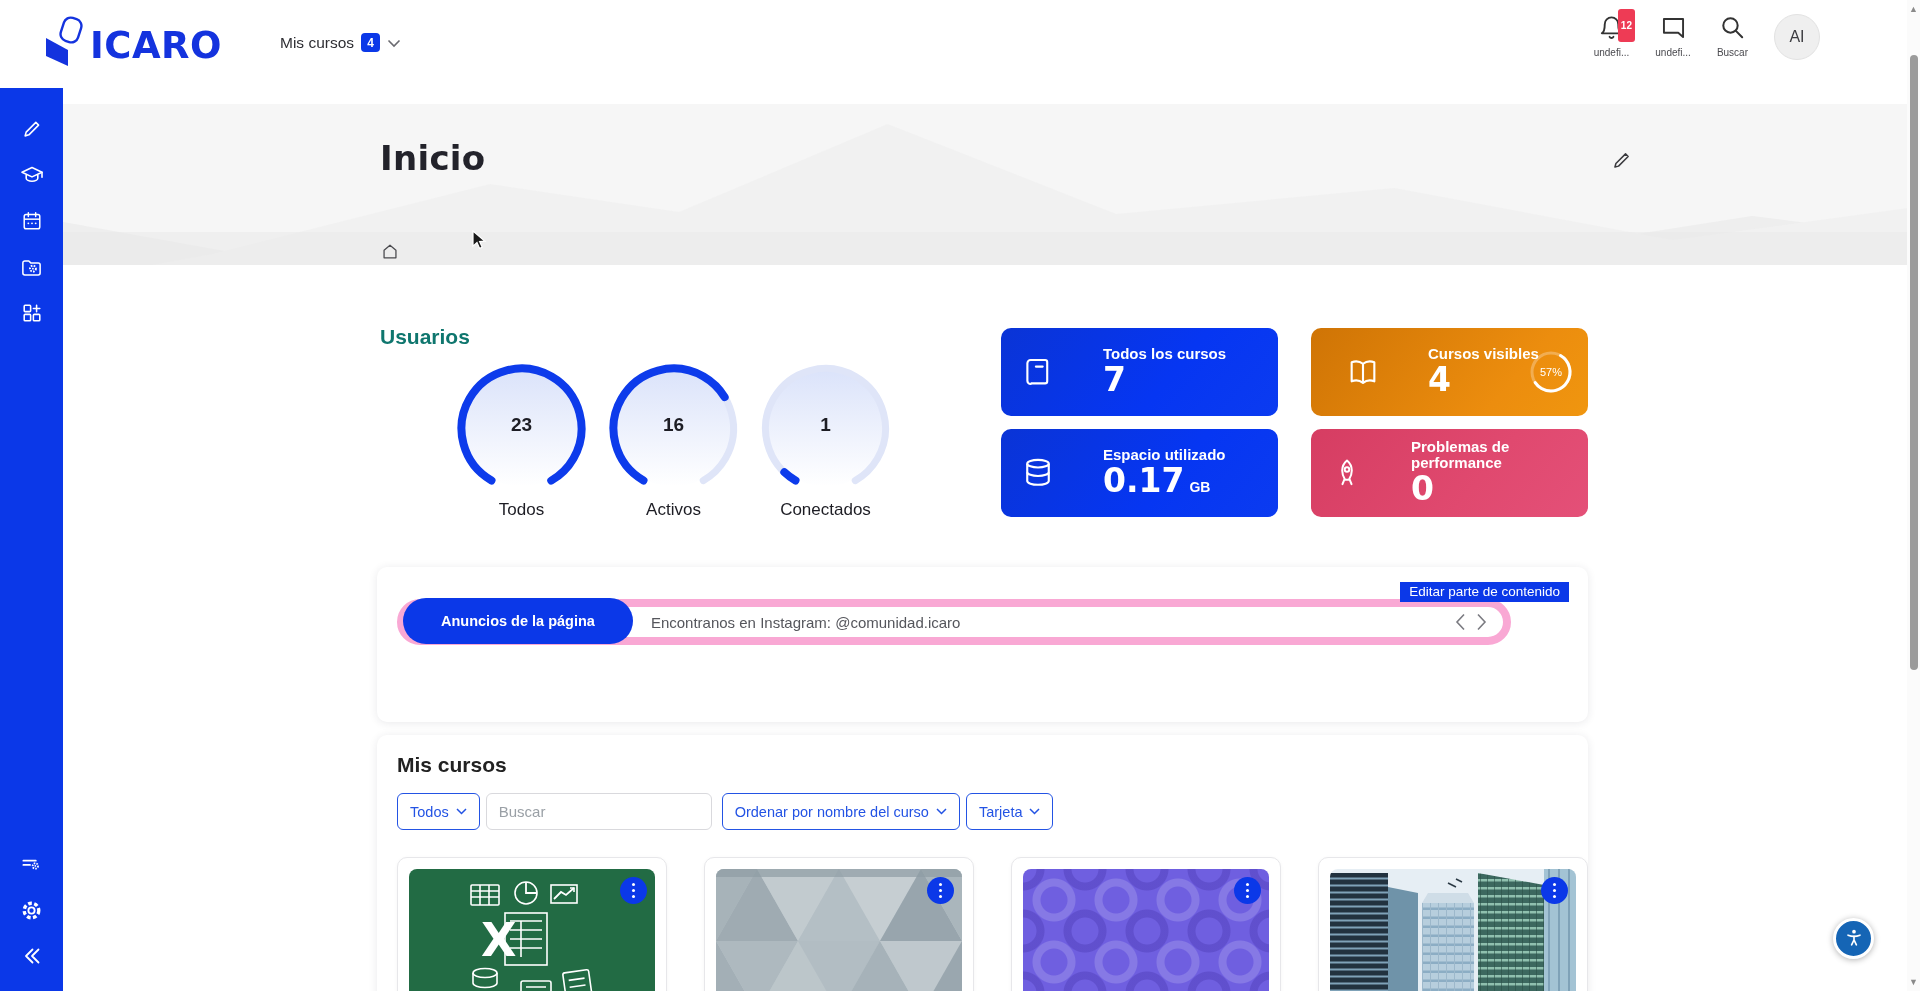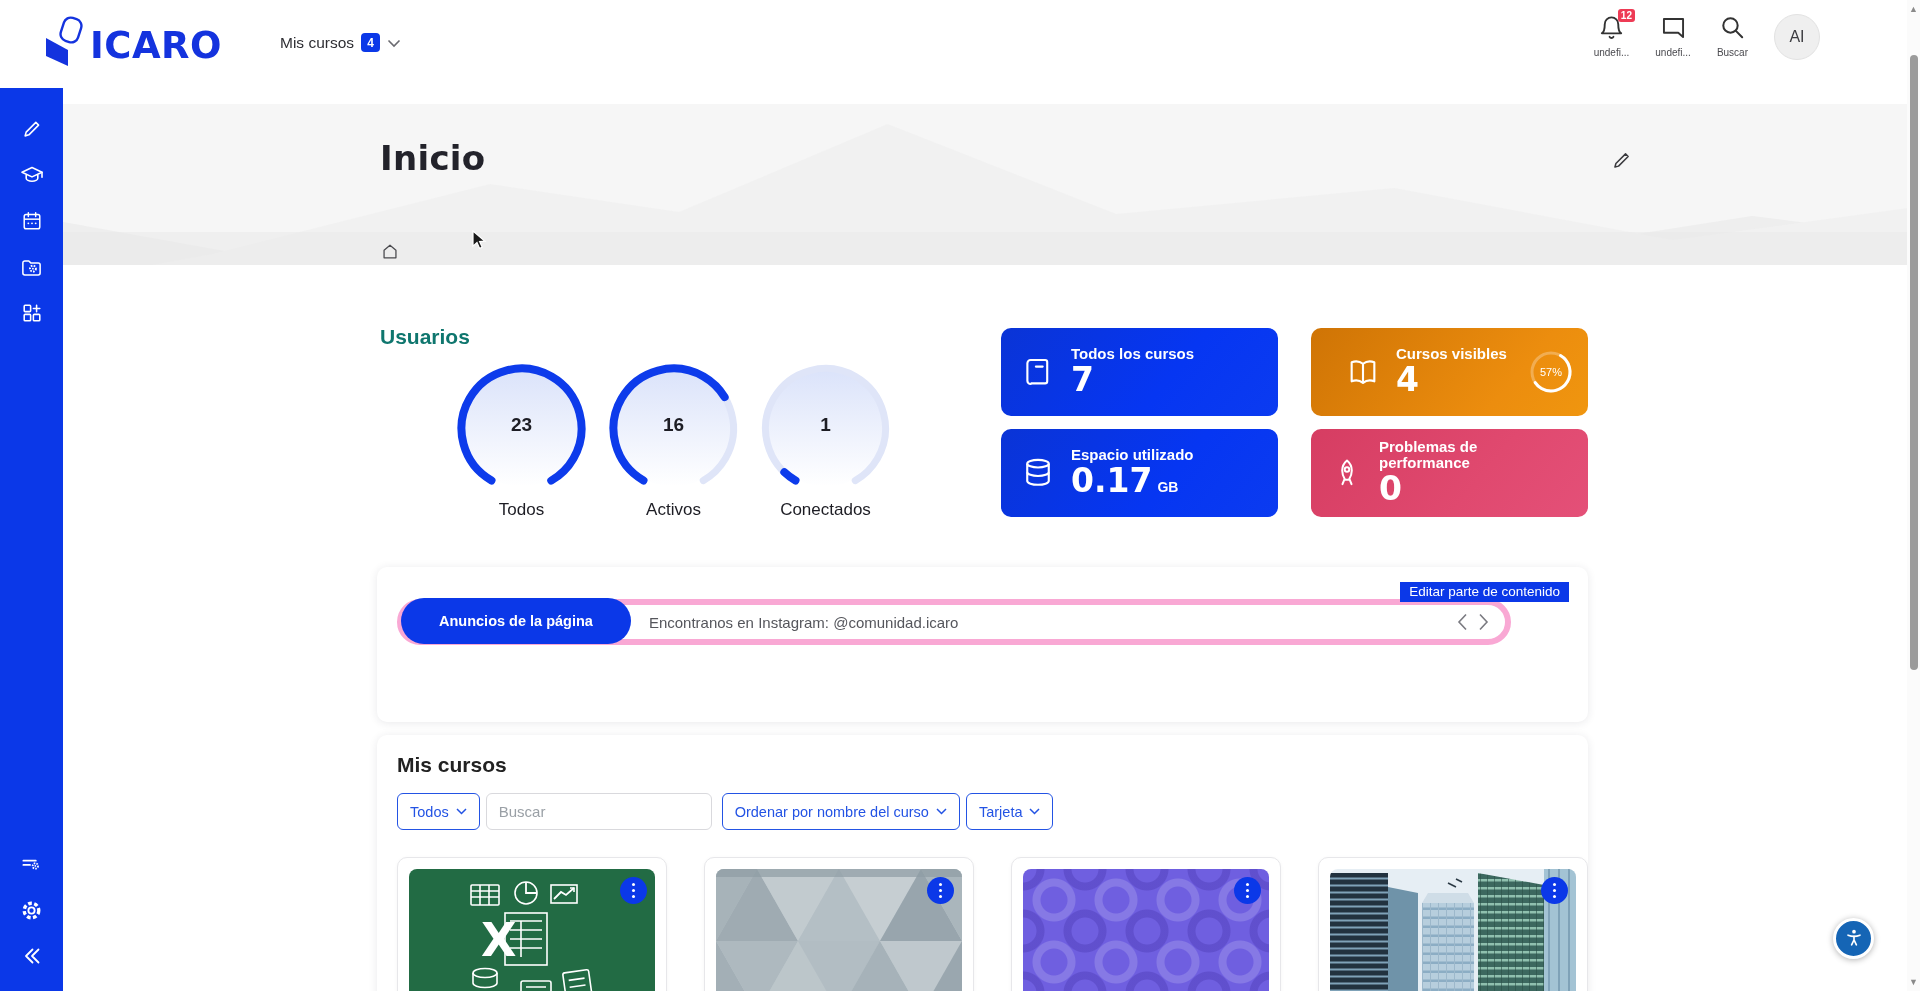--- a/index.html
+++ b/index.html
@@ -13,21 +13,21 @@
                font-family:"DejaVu Sans", sans-serif; }
   .nav-mycourses { position:absolute; left:280px; top:33px; display:flex; align-items:center; gap:7px; cursor:pointer; }
   .nav-mycourses .lbl { font-size:15.5px; color:#2e2e33; }
   .nav-badge { background:#0b38e8; color:#fff; font-size:12px; font-weight:bold; border-radius:4px;
                min-width:19px; height:19px; display:flex; align-items:center; justify-content:center; padding:0 4px; }
   .topbar-actions { position:absolute; right:100px; top:14px; display:flex; align-items:flex-start; gap:26px; }
   .tb-action { display:flex; flex-direction:column; align-items:center; gap:2px; cursor:pointer; }
   .tb-action .cap { font-size:10px; color:#4a4a4f; max-width:52px; overflow:hidden; white-space:nowrap; }
   .bell-wrap { position:relative; }
   .red-badge { position:absolute; top:-5px; right:-10px; background:#ee3b55; color:#fff; font-size:10px;
-               font-weight:bold; border-radius:3px; padding:1px 3px; line-height:11px; }
+               font-weight:bold; border-radius:3px; padding:11px 3px; line-height:11px; }
   .avatar { width:46px; height:46px; border-radius:50%; background:#efefef; border:1px solid #e2e2e2;
             display:flex; align-items:center; justify-content:center; font-size:16px; color:#3c3c40; cursor:pointer; }
 
   
   .sidebar { position:absolute; left:0; top:88px; width:63px; height:903px; background:#0b38e8; z-index:40;
              display:flex; flex-direction:column; justify-content:space-between; align-items:center;
              padding:28px 0 22px; }
   .side-group { display:flex; flex-direction:column; align-items:center; gap:20px; }
   .side-ic { width:26px; height:26px; display:flex; align-items:center; justify-content:center; cursor:pointer; }
 
@@ -45,39 +45,39 @@
   .gauges-row { position:absolute; left:390px; top:95px; display:flex; }
   .gauge { width:137px; margin-right:15px; display:flex; flex-direction:column; align-items:center; }
   .gauge-svg-wrap { position:relative; width:137px; height:137px; }
   .gauge-value { position:absolute; left:0; top:54px; width:137px; text-align:center; font-size:19px;
                  font-weight:600; color:#1d1d24; }
   .gauge-label { margin-top:3px; font-size:17px; color:#1d1d24; }
 
   .stats-grid { position:absolute; left:938px; top:63px; display:grid;
                 grid-template-columns:277px 277px; column-gap:33px; row-gap:13px; }
   .stat-card { height:88px; border-radius:10px; color:#fff; display:flex; align-items:center;
-               padding:0 16px 0 20px; position:relative; cursor:pointer; }
+               padding:0 16px 0 20px; position:relative; cursor:pointer;gap:32px; }
   .stat-card.blue   { background:linear-gradient(130deg,#0a34d6 0%,#0636f2 60%,#0b3bf0 100%); }
   .stat-card.orange { background:linear-gradient(130deg,#cf7405 0%,#ec8d0e 70%,#f0960f 100%);padding-left:35px; }
   .stat-card.pink   { background:linear-gradient(130deg,#d63d62 0%,#e0496f 60%,#e45078 100%); }
   .stat-ic { margin-right:16px; flex:0 0 auto; display:flex; }
   .stat-col { display:flex; flex-direction:column; line-height:1.08; }
   .stat-title { font-size:15px; font-weight:600; }
   .stat-value { font-size:33px; font-weight:bold; font-family:"DejaVu Sans", sans-serif; }
   .stat-unit { font-size:14px; font-weight:600; margin-left:5px; }
   .ring-wrap { position:absolute; right:14px; top:50%; transform:translateY(-50%); width:46px; height:46px; }
   .ring-label { position:absolute; left:0; top:0; width:46px; height:46px; display:flex; align-items:center;
                 justify-content:center; font-size:11px; color:#fff; }
 
   
   .panel { background:#fff; border-radius:10px; box-shadow:0 1px 8px rgba(40,40,60,.10); }
   .ann-panel { position:absolute; left:314px; top:302px; width:1211px; height:155px; }
   .ann-tooltip { position:absolute; right:19px; top:15px; background:#0b38e8; color:#fff; font-size:13.5px;
                  padding:2px 9px 3px; z-index:3; }
-  .ann-bar { position:absolute; left:20px; top:32px; width:1114px; height:46px; border:6px solid #f9a8d4;
+  .ann-bar { position:absolute; left:20px; top:32px; width:1114px; height:46px; border:8px solid #f9a8d4;
              border-radius:23px; display:flex; align-items:center; background:#fff; }
   .ann-tab { height:46px; margin:-2px 0 0 -2px; background:#0b38e8; border-radius:23px; color:#fff;
              font-size:14.5px; font-weight:bold; display:flex; align-items:center; padding:0 38px; cursor:pointer; }
   .ann-text { margin-left:18px; font-size:15px; color:#55565c; flex:1; }
   .ann-arrows { display:flex; align-items:center; gap:10px; margin-right:16px; }
   .ann-arrow { cursor:pointer; display:flex; }
 
   
   .mc-panel { position:absolute; left:314px; top:470px; width:1211px; height:300px; overflow:hidden; }
   .mc-title { position:absolute; left:20px; top:18px; font-size:21px; font-weight:bold; color:#222; }

